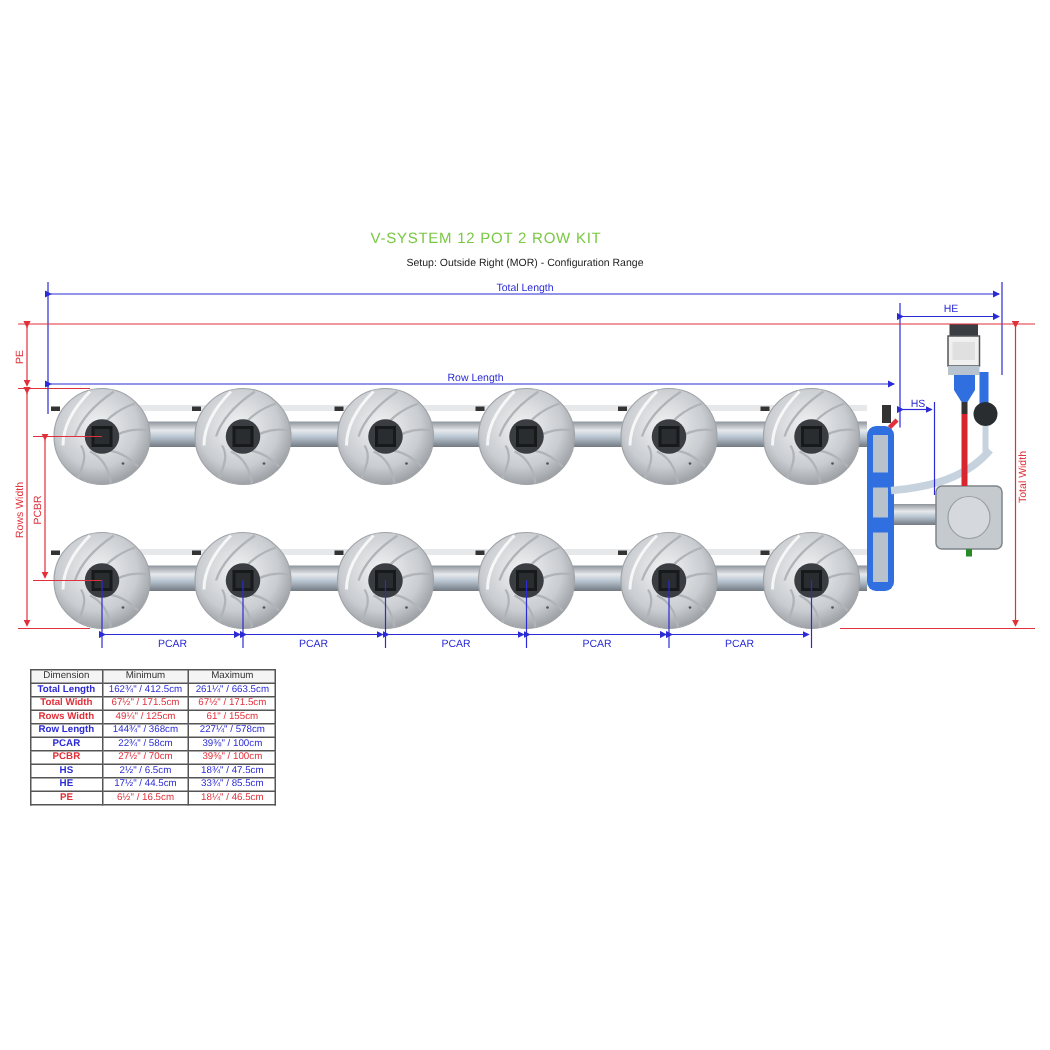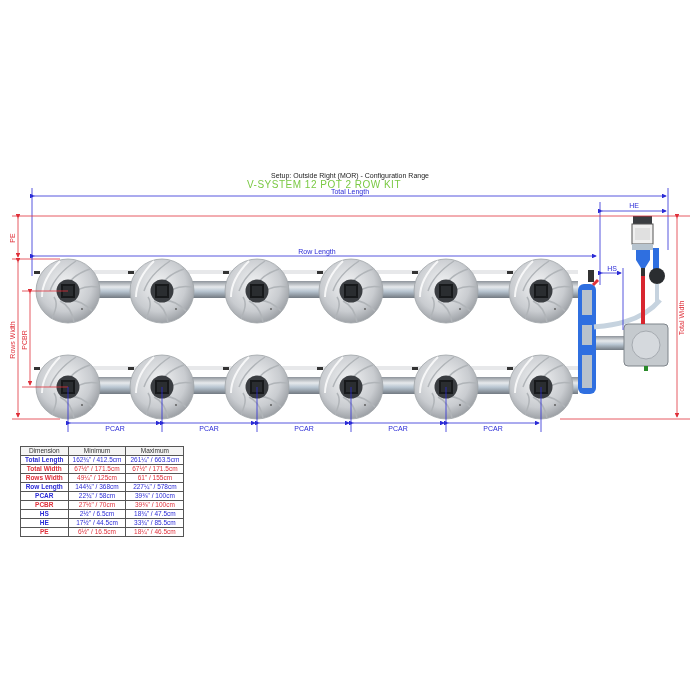--- a/index.html
+++ b/index.html
@@ -1,17 +1,17 @@
 <!DOCTYPE html>
 <html><head>
 <meta charset="utf-8">
 <style>
   html, body { margin:0; padding:0; background:#ffffff; }
   body { width:700px; height:700px; position:relative; overflow:hidden; font-family:"Liberation Sans", sans-serif; }
-  .title { position:absolute; left:0; width:648px; top:179px; text-align:center; color:#7ac943; font-size:10px; letter-spacing:0.5px; }
+  .title { position:absolute; left:0; width:648px; top:154px; text-align:center; color:#7ac943; font-size:10px; letter-spacing:0.5px; }
   .subtitle { position:absolute; left:0; width:700px; top:172px; text-align:center; color:#222; font-size:7px; }
   svg.diagram { position:absolute; left:0; top:0; }
   .dimlbl { font-family:"Liberation Sans", sans-serif; font-size:7px; }
   table.dims { position:absolute; left:20px; top:446px; border-collapse:collapse; font-size:6.5px; font-family:"Liberation Sans", sans-serif; }
   table.dims th, table.dims td { border:1px solid #555; padding:0 4px; height:8px; line-height:8px; text-align:center; white-space:nowrap; }
   table.dims th { font-weight:normal; color:#333; background:#f4f4f4; }
   table.dims td.name { font-weight:bold; }
 </style>
 </head>
 <body>

